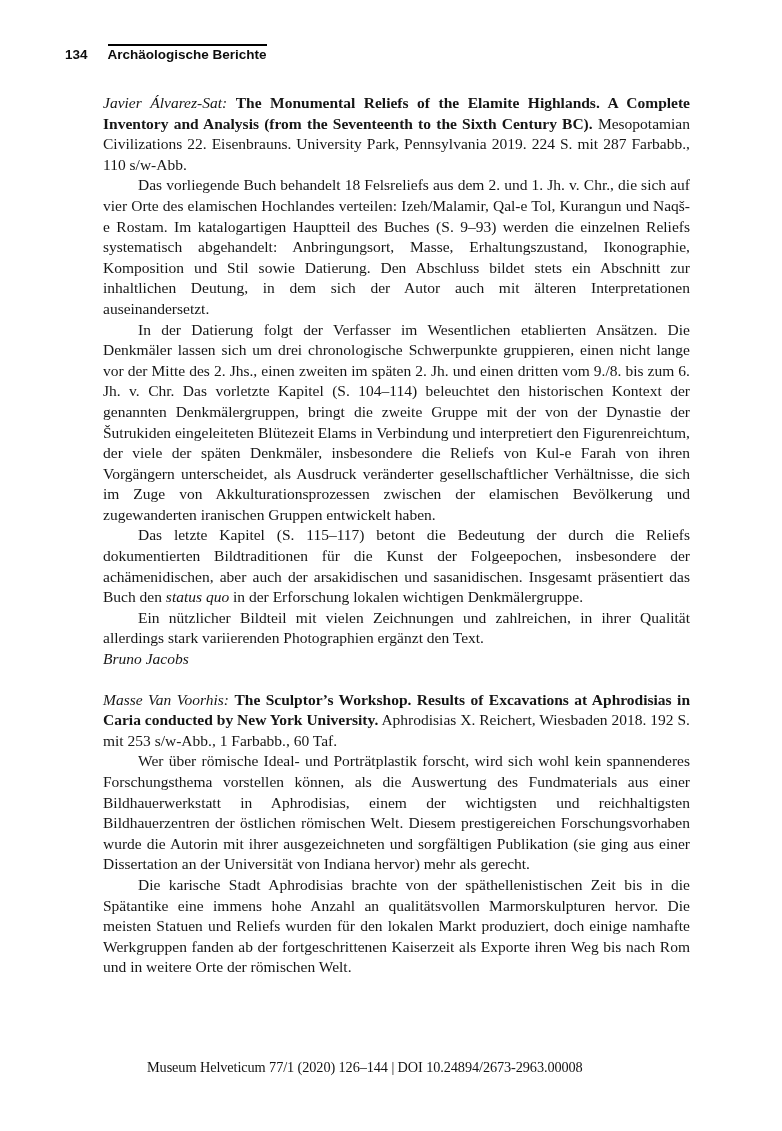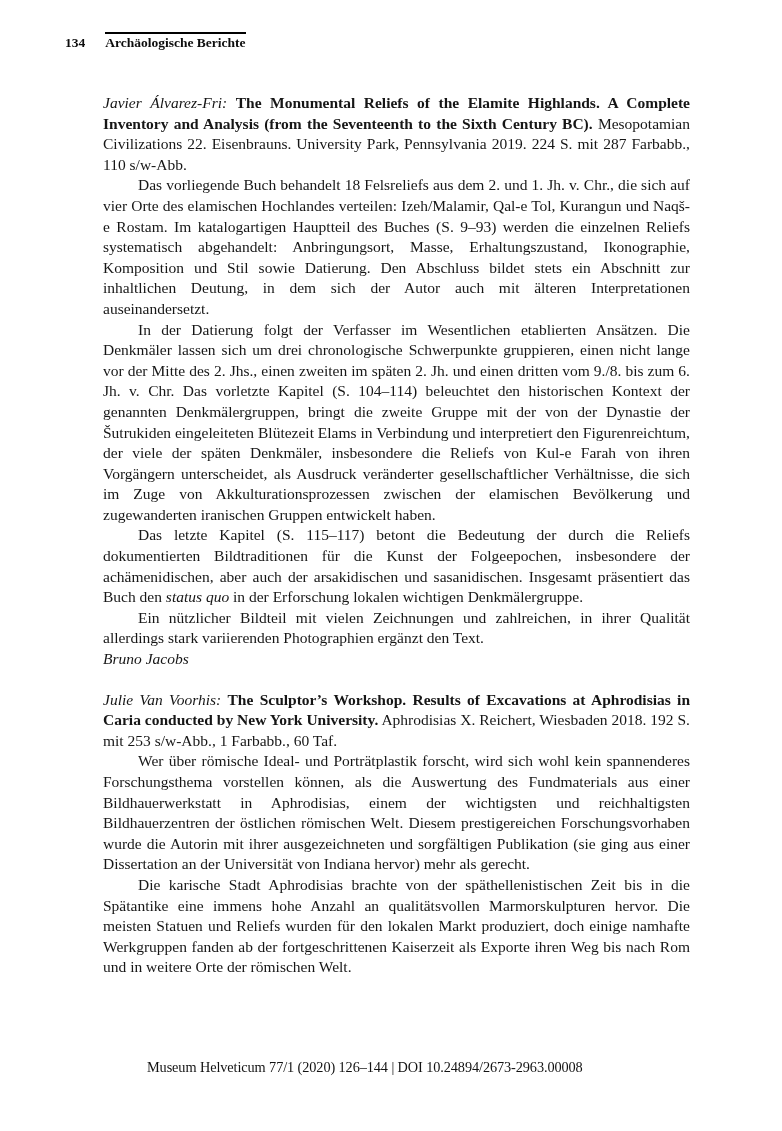--- a/index.html
+++ b/index.html
@@ -8,23 +8,23 @@
     width: 782px;
     height: 1131px;
     position: relative;
     color: #161616;
     font-family: "Liberation Serif", "DejaVu Serif", serif;
     overflow: hidden;
   }
   
   .pagehead {
     position: absolute;
-    top: 28px;
+    top: 40px;
     left: 65px;
-    font-family: Liberation Serif, serif;
+    font-family: Liberation Sans, sans-serif;
     font-weight: bold;
     font-size: 13.5px;
     color: #0d0d0d;
     display: flex;
     align-items: flex-end;
   }
   .pagehead .num {
     padding-top: 7px;
     margin-right: 20px;
   }
@@ -72,38 +72,38 @@
 
 <div class="pagehead">
   <span class="num">134</span>
   <span class="runhead">Archäologische Berichte</span>
 </div>
 
 <main class="content">
 
   <article class="review">
     <p class="head">
-      <em>Javier Álvarez-Fri:</em>
+      <em>Javier Álvarez-Sat:</em>
       <b>The Monumental Reliefs of the Elamite Highlands. A Complete Inventory and Analysis (from the Seventeenth to the Sixth Century BC).</b>
       <span>Mesopotamian Civilizations 22. Eisenbrauns. University Park, Pennsylvania 2019. 224 S. mit 287 Farbabb., 110 s/w-Abb.</span>
     </p>
     <p class="indent">Das vorliegende Buch behandelt 18 Felsreliefs aus dem 2. und 1. Jh. v. Chr., die sich auf vier Orte des elamischen Hochlandes verteilen: Izeh/Malamir, Qal-e Tol, Kurangun und Naqš-e Rostam. Im katalogartigen Hauptteil des Buches (S. 9–93) werden die einzelnen Reliefs systematisch abgehandelt: Anbringungsort, Masse, Erhaltungszustand, Ikonographie, Komposition und Stil sowie Datierung. Den Abschluss bildet stets ein Abschnitt zur inhaltlichen Deutung, in dem sich der Autor auch mit älteren Interpretationen auseinandersetzt.</p>
     <p class="indent">In der Datierung folgt der Verfasser im Wesentlichen etablierten Ansätzen. Die Denkmäler lassen sich um drei chronologische Schwerpunkte gruppieren, einen nicht lange vor der Mitte des 2. Jhs., einen zweiten im späten 2. Jh. und einen dritten vom 9./8. bis zum 6. Jh. v. Chr. Das vorletzte Kapitel (S. 104–114) beleuchtet den historischen Kontext der genannten Denkmälergruppen, bringt die zweite Gruppe mit der von der Dynastie der Šutrukiden eingeleiteten Blütezeit Elams in Verbindung und interpretiert den Figurenreichtum, der viele der späten Denkmäler, insbesondere die Reliefs von Kul-e Farah von ihren Vorgängern unterscheidet, als Ausdruck veränderter gesellschaftlicher Verhältnisse, die sich im Zuge von Akkulturationsprozessen zwischen der elamischen Bevölkerung und zugewanderten iranischen Gruppen entwickelt haben.</p>
     <p class="indent">
       <span>Das letzte Kapitel (S. 115–117) betont die Bedeutung der durch die Reliefs dokumentierten Bildtraditionen für die Kunst der Folgeepochen, insbesondere der achämenidischen, aber auch der arsakidischen und sasanidischen. Insgesamt präsentiert das Buch den</span>
       <em>status quo</em>
       <span>in der Erforschung lokalen wichtigen Denkmälergruppe.</span>
     </p>
     <p class="indent">Ein nützlicher Bildteil mit vielen Zeichnungen und zahlreichen, in ihrer Qualität allerdings stark variierenden Photographien ergänzt den Text.</p>
     <p class="sig">Bruno Jacobs</p>
   </article>
 
   <article class="review">
     <p class="head">
-      <em>Julie Van Voorhis:</em>
+      <em>Masse Van Voorhis:</em>
       <b>The Sculptor’s Workshop. Results of Excavations at Aphrodisias in Caria conducted by New York University.</b>
       <span>Aphrodisias X. Reichert, Wiesbaden 2018. 192 S. mit 253 s/w-Abb., 1 Farbabb., 60 Taf.</span>
     </p>
     <p class="indent">Wer über römische Ideal- und Porträtplastik forscht, wird sich wohl kein spannenderes Forschungsthema vorstellen können, als die Auswertung des Fundmaterials aus einer Bildhauerwerkstatt in Aphrodisias, einem der wichtigsten und reichhaltigsten Bildhauerzentren der östlichen römischen Welt. Diesem prestigereichen Forschungsvorhaben wurde die Autorin mit ihrer ausgezeichneten und sorgfältigen Publikation (sie ging aus einer Dissertation an der Universität von Indiana hervor) mehr als gerecht.</p>
     <p class="indent">Die karische Stadt Aphrodisias brachte von der späthellenistischen Zeit bis in die Spätantike eine immens hohe Anzahl an qualitätsvollen Marmorskulpturen hervor. Die meisten Statuen und Reliefs wurden für den lokalen Markt produziert, doch einige namhafte Werkgruppen fanden ab der fortgeschrittenen Kaiserzeit als Exporte ihren Weg bis nach Rom und in weitere Orte der römischen Welt.</p>
   </article>
 
 </main>
 
 <div class="pagefoot">

